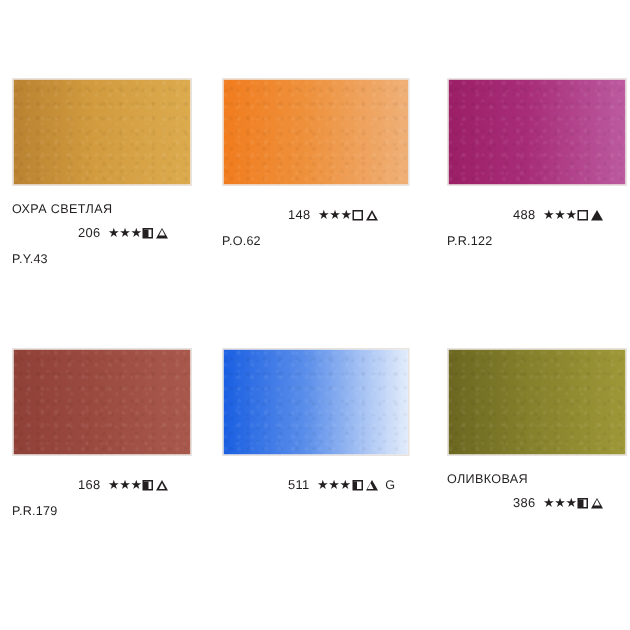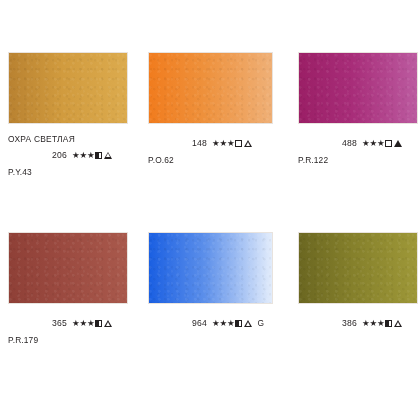--- a/index.html
+++ b/index.html
@@ -205,53 +205,54 @@
         <div class="pigment">P.R.122</div>
       </div>
     </div>
 
     <div class="cell">
       <div class="swatch" style="background: linear-gradient(90deg, rgb(143, 64, 55) 0%, rgb(155, 74, 64) 45%, rgb(169, 89, 76) 100%);">
         <div class="swatch-grain"></div>
       </div>
       <div class="info">
         <div class="crow">
-          <span class="ccode">365</span>
+          <span class="ccode">168</span>
           <span class="marks">
             <span class="stars">★★★</span>
             <span class="sq-half"></span>
             <span class="tri-open tri-o"></span>
           </span>
         </div>
         <div class="pigment">P.R.179</div>
       </div>
     </div>
 
     <div class="cell wide">
       <div class="swatch" style="background: linear-gradient(90deg, rgb(26, 95, 226) 0%, rgb(92, 143, 234) 45%, rgb(226, 236, 251) 100%);">
         <div class="swatch-grain"></div>
       </div>
       <div class="info">
         <div class="crow">
-          <span class="ccode">964</span>
+          <span class="ccode">511</span>
           <span class="marks">
             <span class="stars">★★★</span>
             <span class="sq-half"></span>
             <span class="tri-open tri-o"></span>
             <span class="gmark">G</span>
           </span>
         </div>
       </div>
     </div>
 
     <div class="cell">
       <div class="swatch" style="background: linear-gradient(90deg, rgb(107, 103, 33) 0%, rgb(133, 128, 43) 45%, rgb(158, 152, 56) 100%);">
         <div class="swatch-grain"></div>
       </div>
       <div class="info">
+        <div class="cname">ОЛИВКОВАЯ</div>
         <div class="crow">
           <span class="ccode">386</span>
           <span class="marks">
             <span class="stars">★★★</span>
             <span class="sq-half"></span>
             <span class="tri-open tri-o"></span>
           </span>
         </div>
       </div>
     </div>

